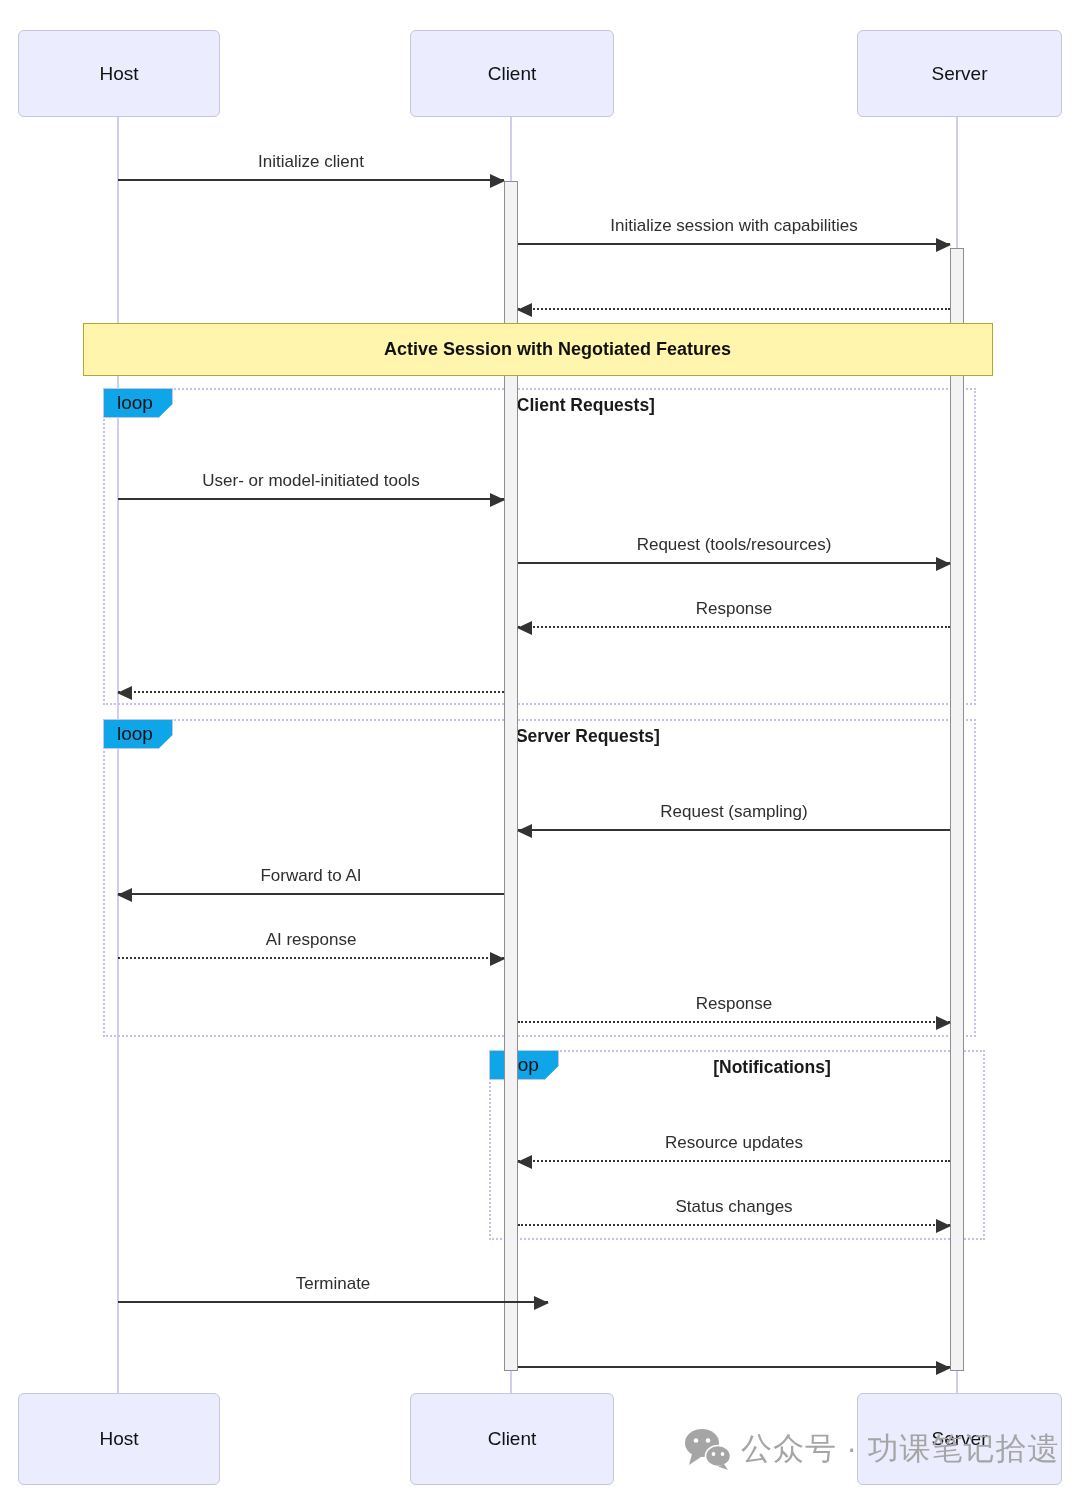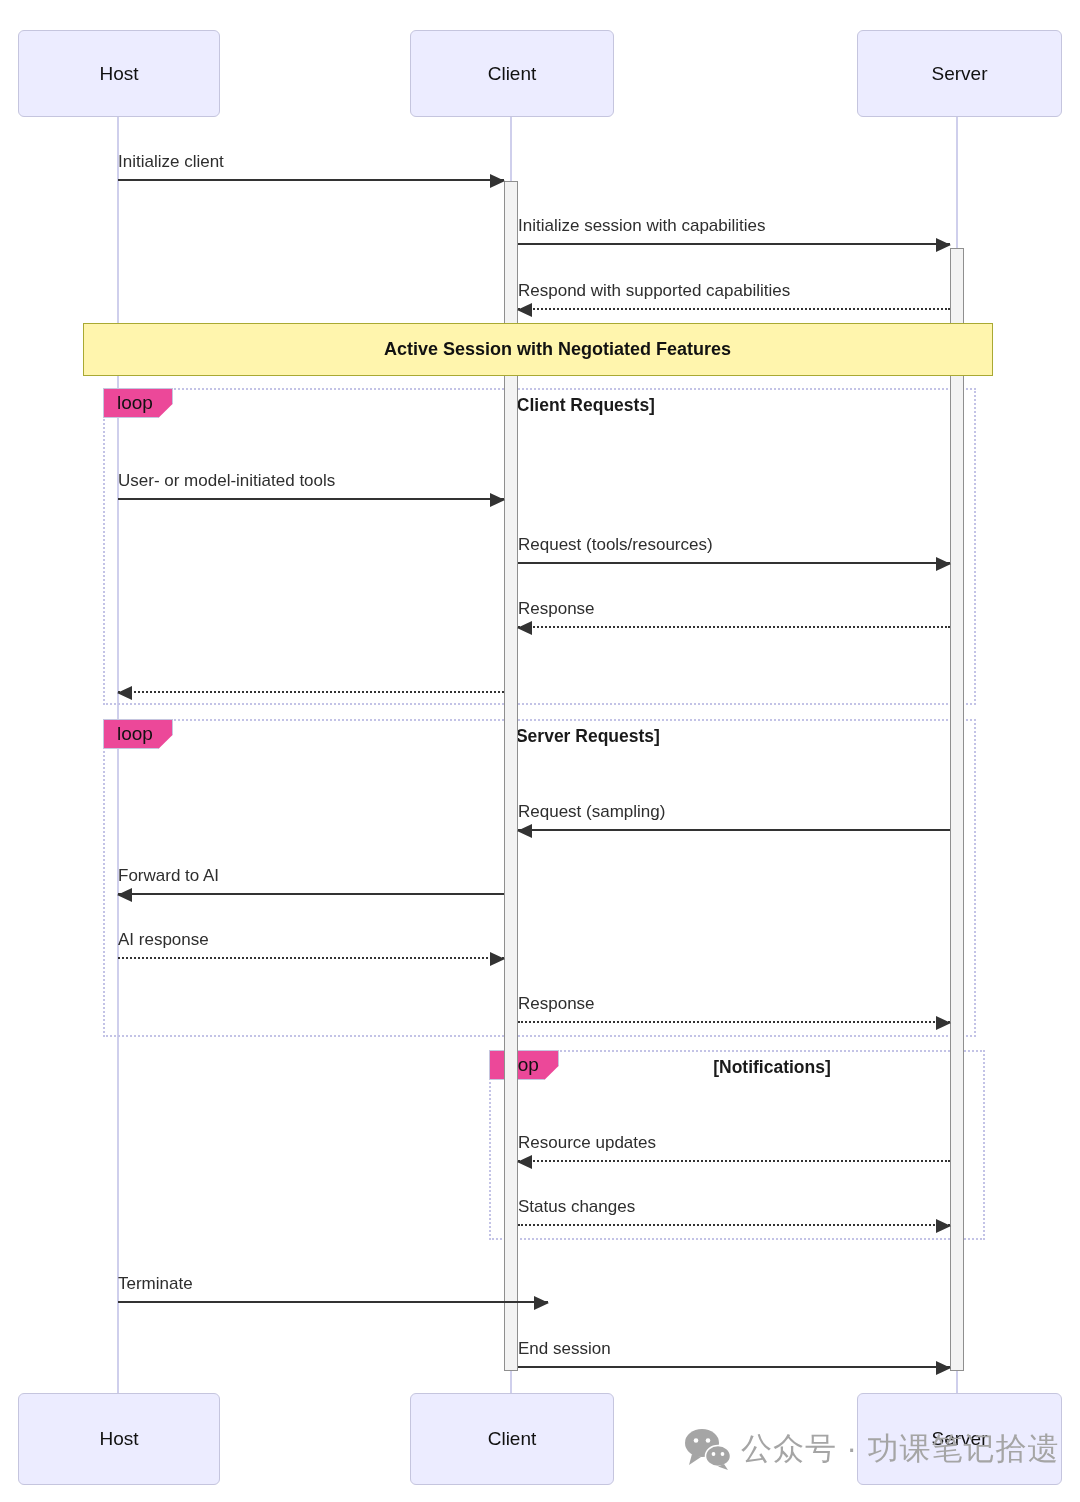--- a/index.html
+++ b/index.html
@@ -13,39 +13,39 @@
   .actor{
     position:absolute;background:#ECECFF;border:1px solid #c5c5de;border-radius:6px;
     display:flex;align-items:center;justify-content:center;
     font-size:19px;color:#111;z-index:6;
   }
   
   .activation{position:absolute;width:12px;background:#f3f3f3;border:1px solid #8f8f8f;z-index:3;}
   
   .loop{position:absolute;border:2px dotted #c3c3e6;z-index:2;box-sizing:border-box;}
   .loop-label{
-    position:absolute;top:-2px;left:-2px;width:70px;height:30px;background:#ec4899;
+    position:absolute;top:-2px;left:-2px;width:70px;height:30px;background:#0ea5e9;
     border:1px solid #c5c5de;box-sizing:border-box;
     clip-path:polygon(0 0,100% 0,100% 52%,79% 100%,0 100%);
     font-size:19px;color:#111;line-height:28px;padding-left:13px;
   }
   .loop-title{
     position:absolute;top:5px;transform:translateX(-50%);
     font-size:17.5px;font-weight:600;color:#1a1a1a;white-space:nowrap;
   }
   
   .note{
     position:absolute;background:#FFF5AD;border:1px solid #a9a933;z-index:5;box-sizing:border-box;
     display:flex;align-items:center;justify-content:center;
     font-size:18px;font-weight:600;color:#111;
   }
   
   .msg{position:absolute;z-index:4;}
   .msg-label{
-    position:absolute;left:0;right:0;bottom:9px;
+    position:absolute;left:0;right:0;bottom:9px;text-align:center;
     font-size:17px;color:#2e2e2e;white-space:nowrap;
   }
   .line{position:absolute;left:0;right:0;bottom:0;height:0;}
   .line.solid{border-top:2px solid #333;}
   .line.dashed{border-top:2px dotted #333;}
   .head{position:absolute;bottom:-7px;width:0;height:0;border-top:7px solid transparent;border-bottom:7px solid transparent;}
   .head.right{right:-1px;border-left:15px solid #333;}
   .head.left{left:-1px;border-right:15px solid #333;}
   
   .watermark{
@@ -84,21 +84,20 @@
     <div class="head right"></div>
   </div>
 
   <div class="msg" style="left:518px;width:432px;top:199px;height:46px;">
     <div class="msg-label">Initialize session with capabilities</div>
     <div class="line solid"></div>
     <div class="head right"></div>
   </div>
 
   <div class="msg" style="left:518px;width:432px;top:264px;height:46px;">
-    <div class="msg-label">Respond with supported capabilities</div>
     <div class="line dashed"></div>
     <div class="head left"></div>
   </div>
 
   <div class="msg" style="left:118px;width:386px;top:454px;height:46px;">
     <div class="msg-label">User- or model-initiated tools</div>
     <div class="line solid"></div>
     <div class="head right"></div>
   </div>
 
@@ -155,21 +154,20 @@
     <div class="head right"></div>
   </div>
 
   <div class="msg" style="left:118px;width:386px;top:1257px;height:46px;padding-left:44px;">
     <div class="msg-label">Terminate</div>
     <div class="line solid"></div>
     <div class="head right"></div>
   </div>
 
   <div class="msg" style="left:518px;width:432px;top:1322px;height:46px;">
-    <div class="msg-label">End session</div>
     <div class="line solid"></div>
     <div class="head right"></div>
   </div>
 
   <div class="note" style="left:83px;top:323px;width:910px;height:53px;padding-left:39px;">
     <span>Active Session with Negotiated Features</span>
   </div>
 
   <div class="actor" style="left:18px;top:30px;width:200px;height:85px;">
       <span>Host</span>

